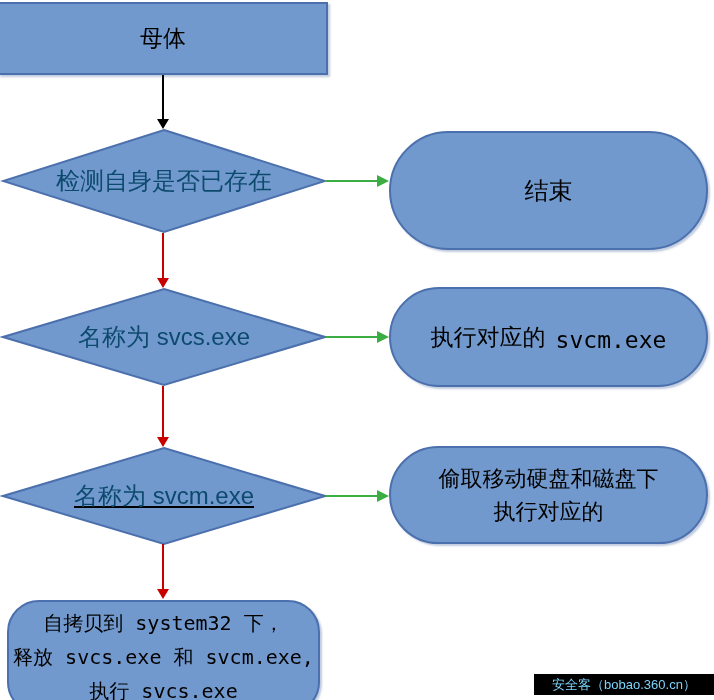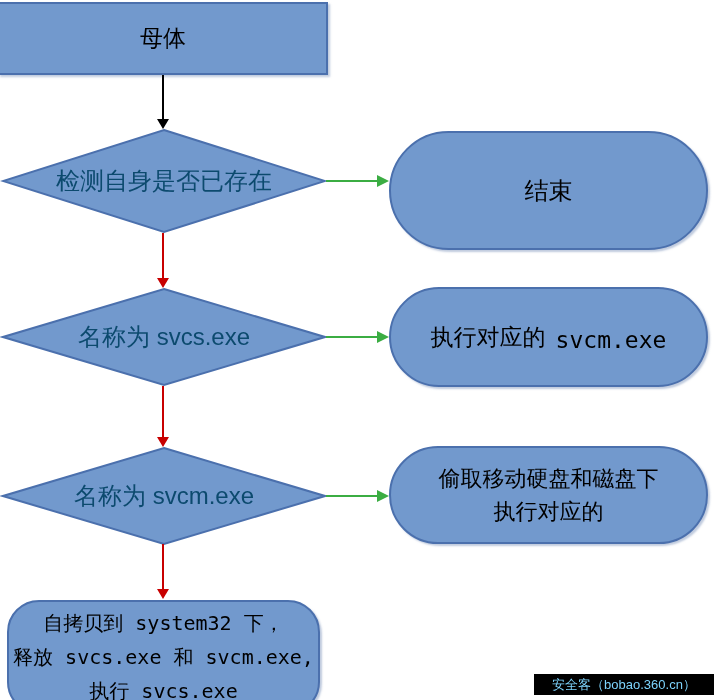--- a/index.html
+++ b/index.html
@@ -51,21 +51,21 @@
   }
   .mono { font-family: "DejaVu Sans Mono", monospace; }
   .run-label { display: flex; gap: 10px; align-items: flex-end; }
 
   
   .diamond-wrap { left: 0; width: 328px; display: flex; align-items: center; justify-content: center; }
   .diamond-wrap svg { position: absolute; left: 0; top: 0; }
   .diamond-label { position: relative; font-size: 24px; color: #0c4a6e; white-space: nowrap; }
   .d1 { top: 128px; height: 106px; }
   .d2 { top: 287px; height: 100px; }
-  .d3 { top: 446px; height: 100px; }
+  .d3 { top: 446px; height: 100px; text-decoration: underline; }
 
   
   .line-v { width: 2px; }
   .line-h { height: 2px; }
   .black-line { background: #000000; }
   .red-line   { background: #C80000; }
   .green-line { background: #3BAD43; }
   .head-down {
     width: 0; height: 0;
     border-left: 6px solid transparent;

